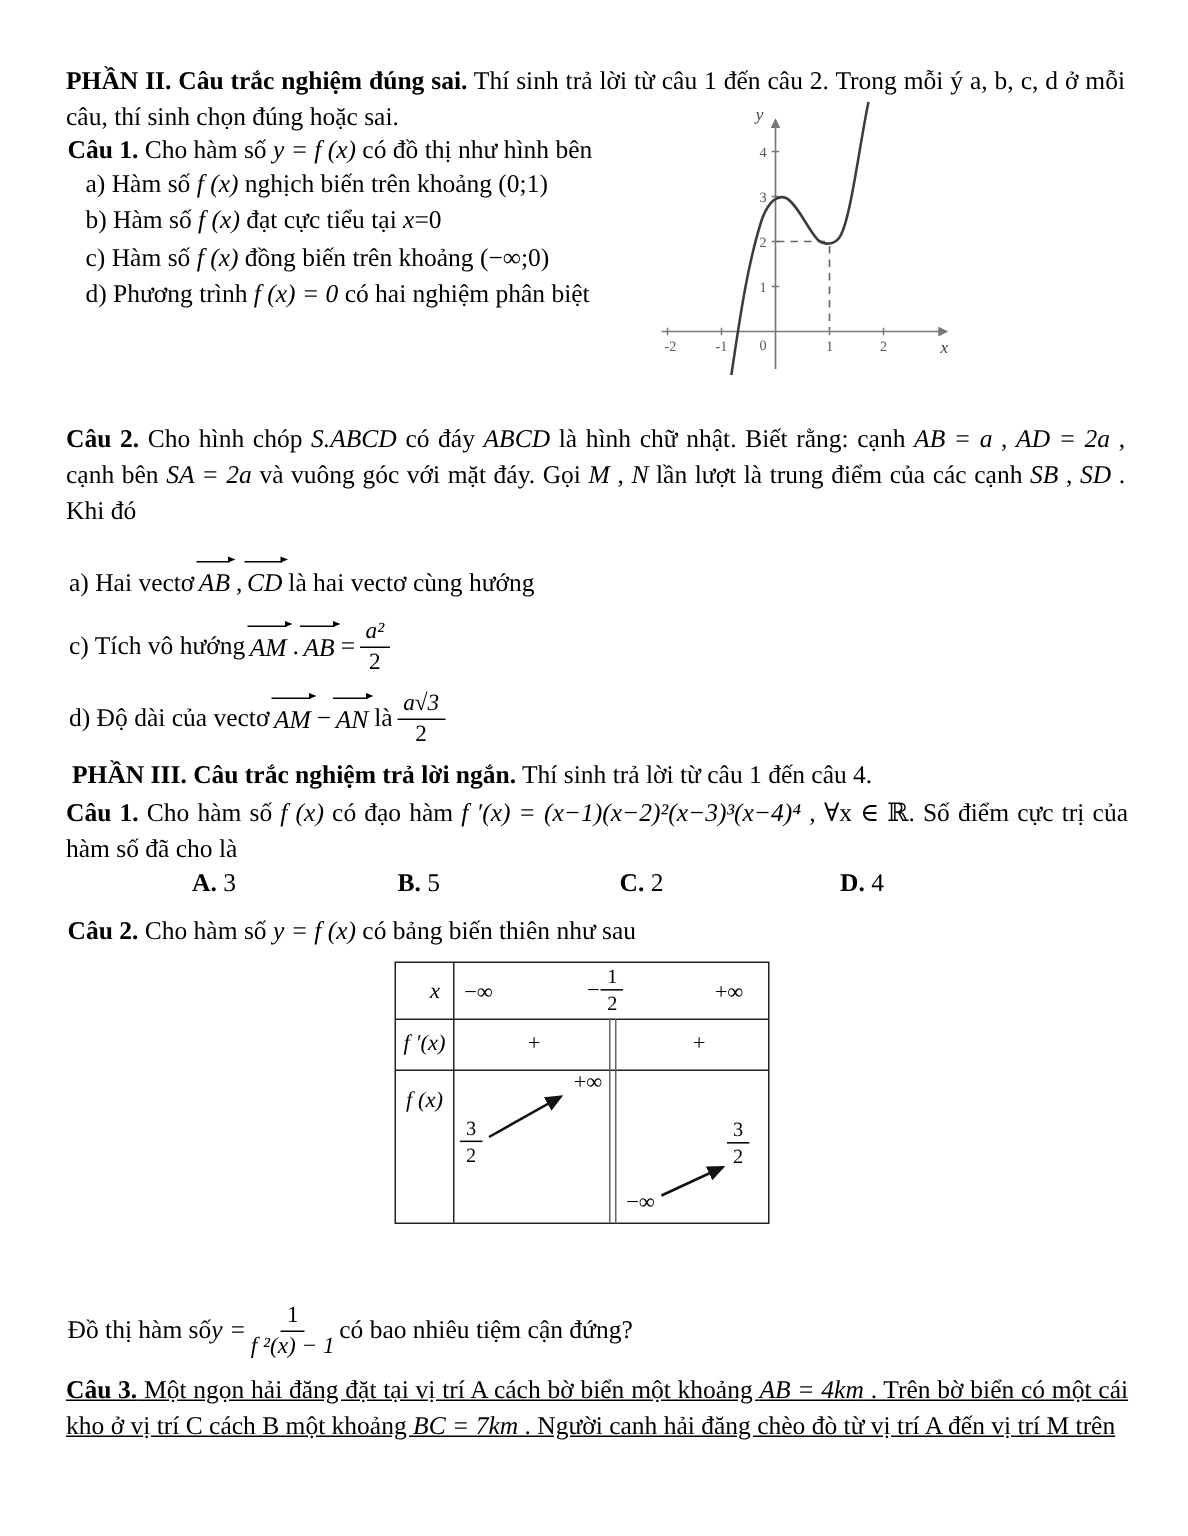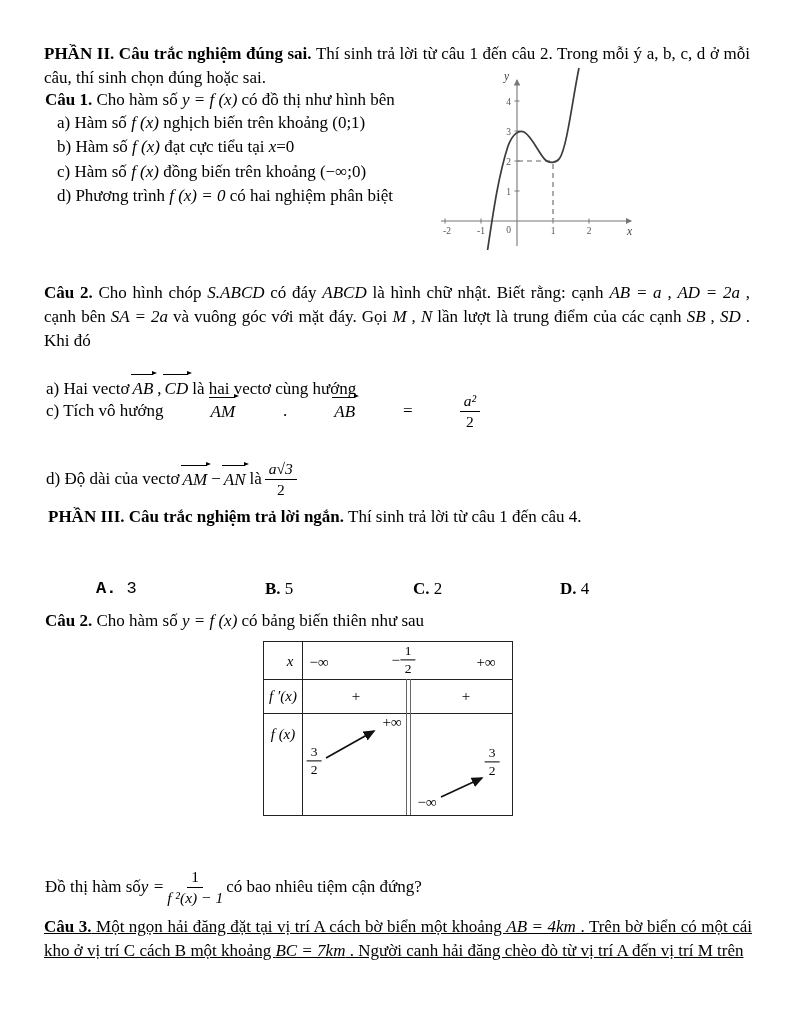--- a/index.html
+++ b/index.html
@@ -97,21 +97,21 @@
 
   <div class="abs row" style="left:46px;top:356px;margin-top:20px;">
     <span>a) Hai vectơ </span>
     <span class="vec">AB</span>
     <span> , </span>
     <span class="vec">CD</span>
     <span> là hai vectơ cùng hướng</span>
   </div>
 
 
-  <div class="abs row" style="left:46px;top:386px;height:50px;gap:44px;">
+  <div class="abs row" style="left:46px;top:406px;height:50px;">
     <span>c) Tích vô hướng </span>
     <span class="vec">AM</span>
     <span>.</span>
     <span class="vec">AB</span>
     <span> = </span>
     <span class="frac">
       <span class="num it">a²</span>
       <span class="den">2</span>
     </span>
   </div>
@@ -123,22 +123,23 @@
     <span class="vec">AN</span>
     <span> là </span>
     <span class="frac">
       <span class="num it">a√3</span>
       <span class="den">2</span>
     </span>
   </div>
 
   <div class="abs" style="left:48px;top:505px;width:700px;"><span class="bd">PHẦN III. Câu trắc nghiệm trả lời ngắn.</span><span> Thí sinh trả lời từ câu 1 đến câu 4.</span></div>
 
-
-  <span class="opt" style="left:96px;font-family:Liberation Mono, monospace;">
+  <div class="abs just" style="left:44px;top:530px;width:708px;"><span class="bd">Câu 1.</span><span> Cho hàm số </span><span class="it">f (x)</span><span> có đạo hàm </span><span class="it">f ′(x) = (x−1)(x−2)²(x−3)³(x−4)⁴</span><span> , ∀x ∈ ℝ.  Số điểm cực trị của hàm số đã cho là</span></div>
+
+  <span class="opt" style="left:128px;">
     <span class="bd">A.</span>
     <span>3</span>
   </span>
   <span class="opt" style="left:265px;">
     <span class="bd">B.</span>
     <span>5</span>
   </span>
   <span class="opt" style="left:413px;">
     <span class="bd">C.</span>
     <span>2</span>

